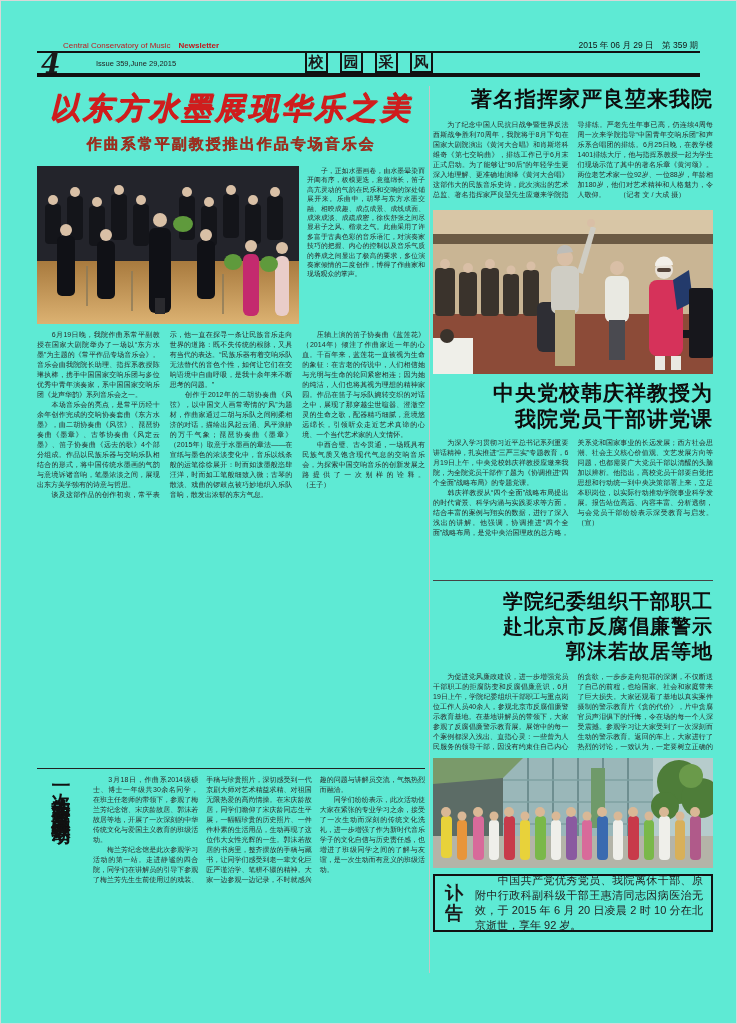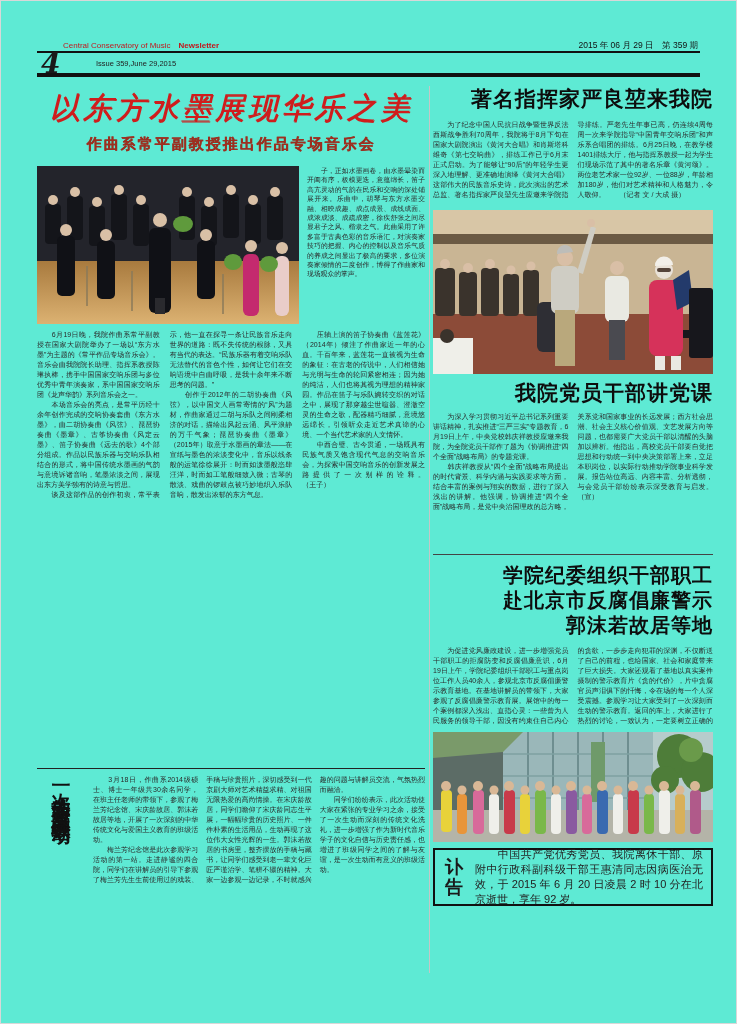--- a/index.html
+++ b/index.html
@@ -23,21 +23,21 @@
   
   .body-text { font-size:7px; line-height:10px; text-align:justify; color:#2a2a2a;
                white-space:pre-line; overflow:hidden; }
   .cols3 { column-count:3; column-gap:10px; }
   .cols2 { column-count:2; column-gap:9px; }
   .vrule { position:absolute; top:85px; bottom:50px; left:428px; width:1px; background:#c6c6c6; }
 
   
   .left-block { position:absolute; left:36px; top:85px; width:388px; }
   .main-title { text-align:center; font-family:"DejaVu Serif", serif; font-style:italic;
-                font-weight:normal; font-size:30px; letter-spacing:3px; color:#cf1d1d;
+                font-weight:bold; font-size:30px; letter-spacing:3px; color:#cf1d1d;
                 text-shadow:0.7px 0.7px 0 #cf1d1d; margin-top:2px; }
   .main-subtitle { text-align:center; font-family:"DejaVu Serif", serif; font-weight:bold;
                    font-size:15px; letter-spacing:2px; color:#9c2f20; margin-top:6px;
                    text-shadow:0.4px 0.4px 0 #9c2f20; }
   .rowA { display:flex; gap:8px; margin-top:12px; }
   .rowA .photo-wrap { width:262px; height:158px; flex:none; }
   .rowA .intro-col { width:118px; height:158px; }
   .rowB { margin-top:6px; height:430px; }
   .left-divider { margin-top:8px; height:1px; background:#222; }
   .bottom-article { display:flex; gap:10px; margin-top:6px; height:248px; }
@@ -71,20 +71,23 @@
 </head>
 <body>
 
 <div id="page">
 
   <div class="masthead"><span>Central Conservatory of Music</span><b>Newsletter</b></div>
   <div class="dateline">2015 年 06 月 29 日　第 359 期</div>
   <div class="rule-thin" style="top:50px;"></div>
   <div class="pagenum">4</div>
   <div class="issue">Issue 359,June 29,2015</div>
+  <div class="section-title">
+    <span>校</span><span>园</span><span>采</span><span>风</span>
+  </div>
   <div class="rule-thick" style="top:72px;"></div>
 
   <div class="vrule"></div>
 
   <div class="left-block">
 
     <div class="main-title">以东方水墨展现华乐之美</div>
     <div class="main-subtitle">作曲系常平副教授推出作品专场音乐会</div>
 
     <div class="rowA">
@@ -225,20 +228,21 @@
         <g fill="#17171c">
           <rect x="256" y="78" width="24" height="70" rx="3"></rect>
             <rect x="250" y="120" width="30" height="8"></rect>
         </g>
         <rect x="0" y="128" width="40" height="36" fill="#efefe9"></rect>
         <circle cx="14" cy="126" r="7" fill="#3a332c"></circle>
       </svg>
     </div>
 
     <div class="rb-h rb-h2">
+      <div>中央党校韩庆祥教授为</div>
       <div>我院党员干部讲党课</div>
     </div>
 
     <div class="rb-text2 cols2 body-text">　　为深入学习贯彻习近平总书记系列重要讲话精神，扎实推进“三严三实”专题教育，6月19日上午，中央党校韩庆祥教授应邀来我院，为全院党员干部作了题为《协调推进“四个全面”战略布局》的专题党课。
 　　韩庆祥教授从“四个全面”战略布局提出的时代背景、科学内涵与实践要求等方面，结合丰富的案例与翔实的数据，进行了深入浅出的讲解。他强调，协调推进“四个全面”战略布局，是党中央治国理政的总方略，关系党和国家事业的长远发展；西方社会思潮、社会主义核心价值观、文艺发展方向等问题，也都需要广大党员干部以清醒的头脑加以辨析。他指出，高校党员干部要自觉把思想和行动统一到中央决策部署上来，立足本职岗位，以实际行动推动学院事业科学发展。报告站位高远、内容丰富、分析透彻，与会党员干部纷纷表示深受教育与启发。　　（宣）</div>
 
     <div class="rb-rule"></div>
 
     <div class="rb-h rb-h3">
       <div>学院纪委组织干部职工</div>

